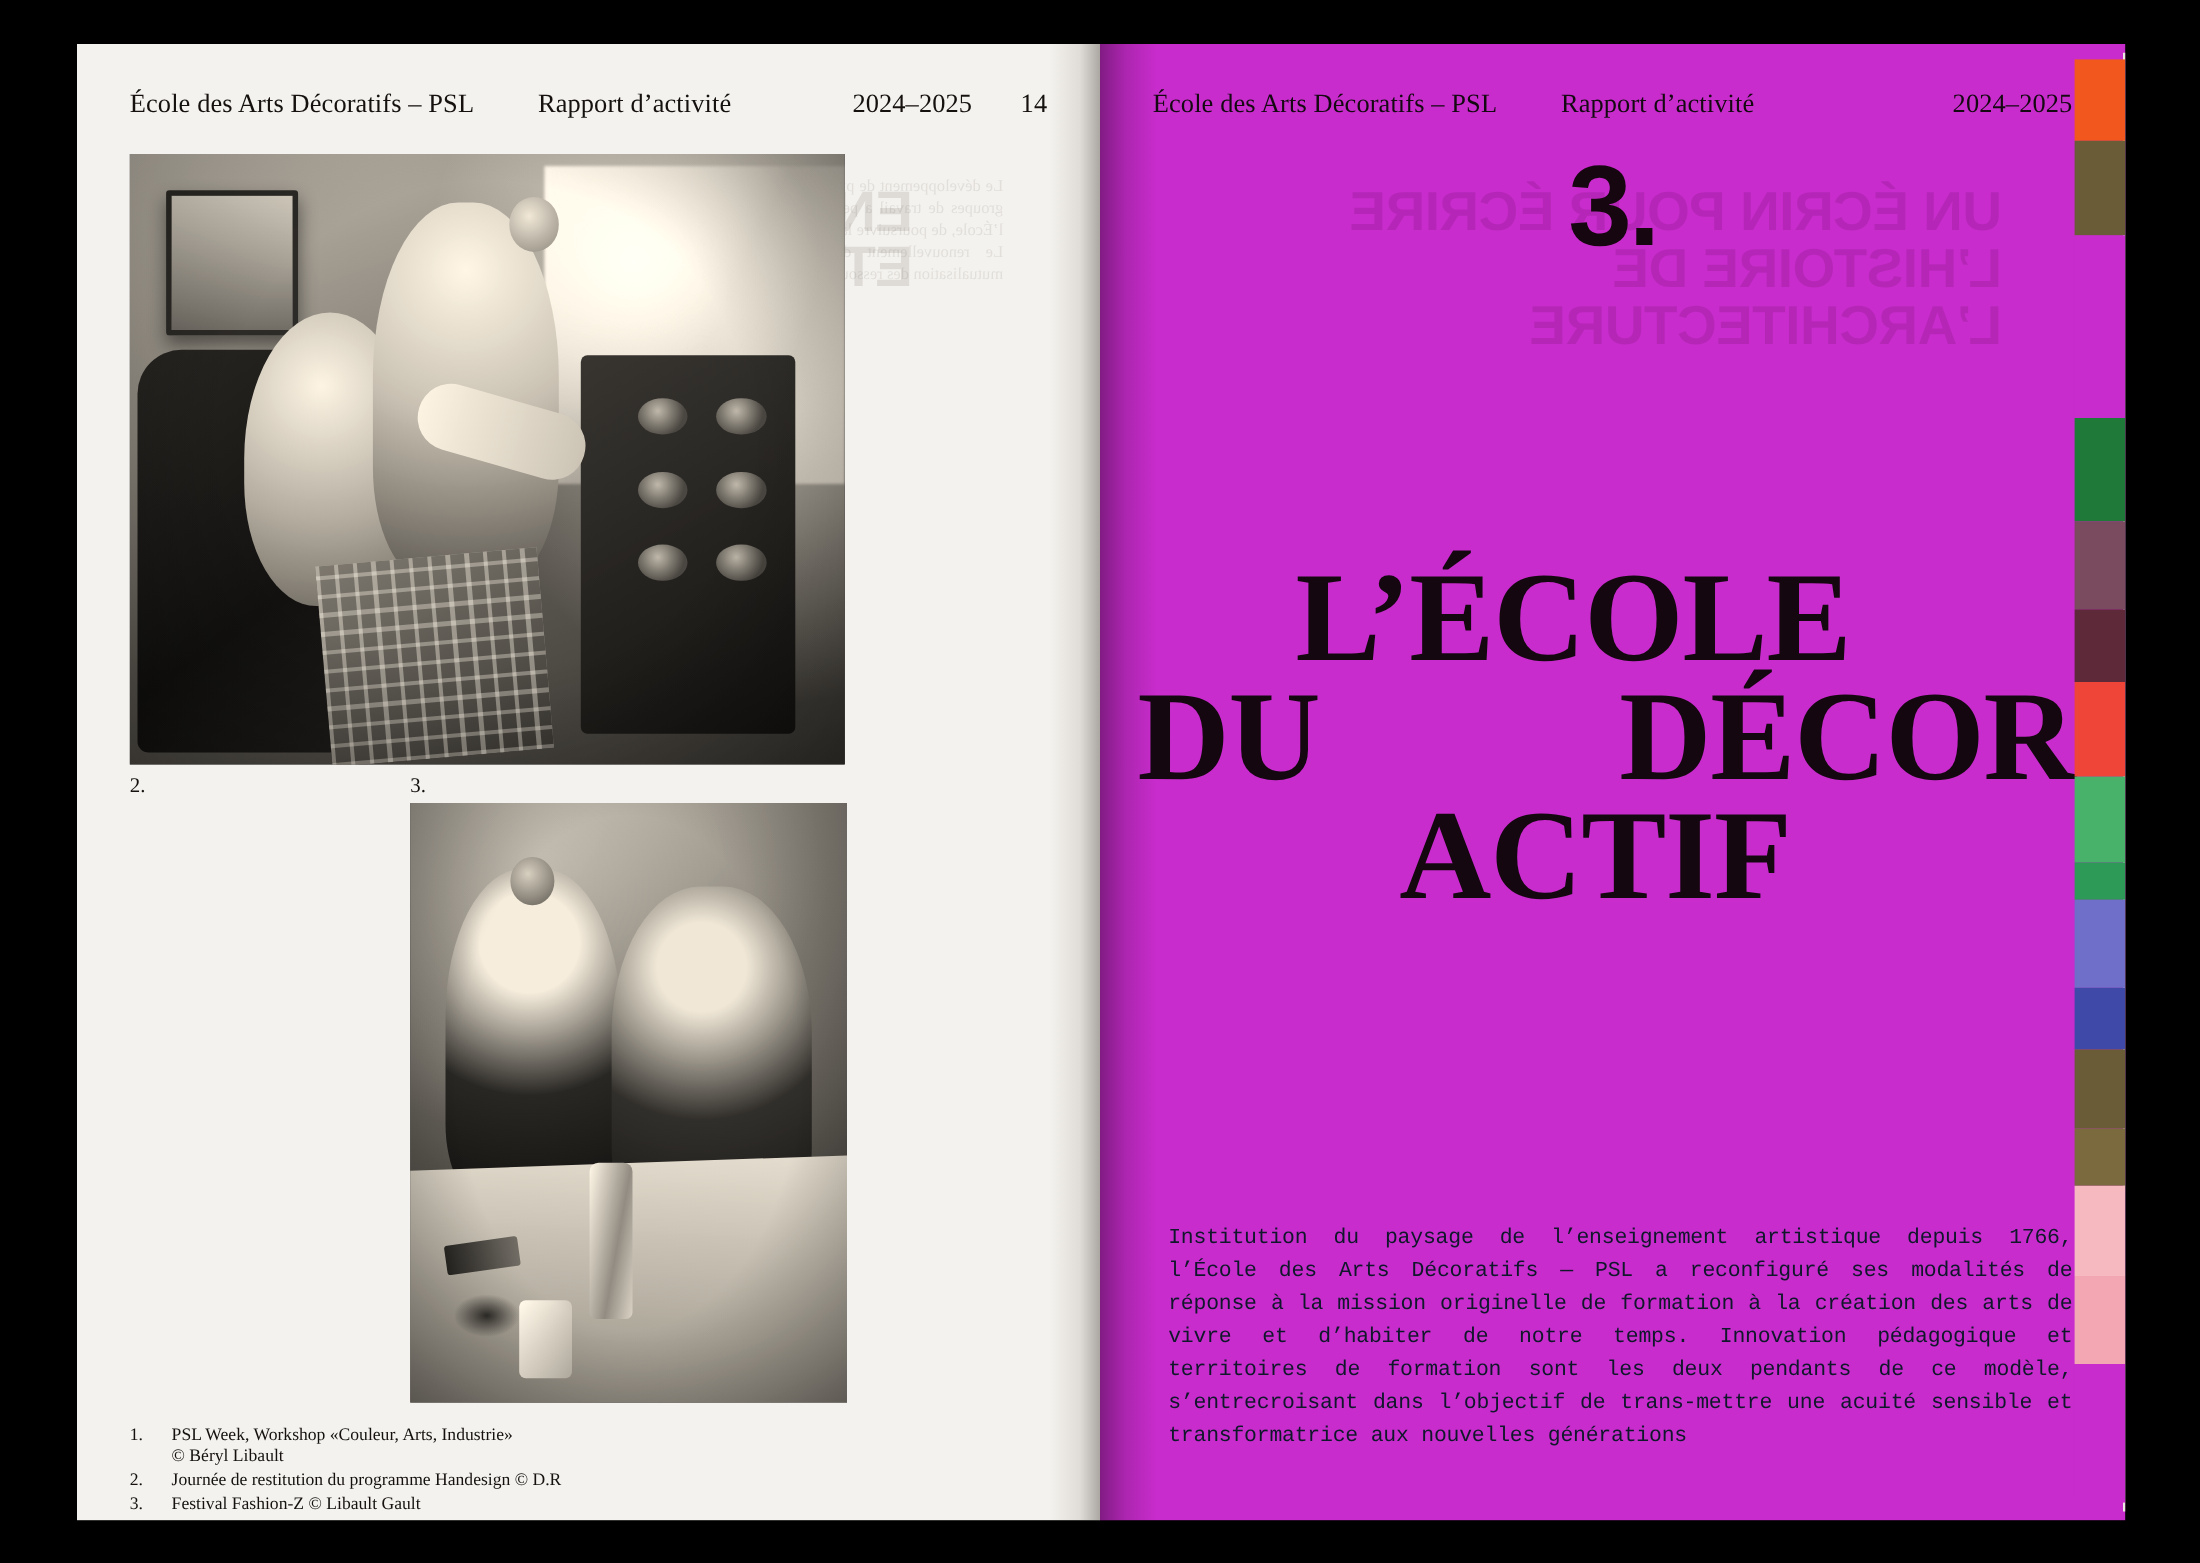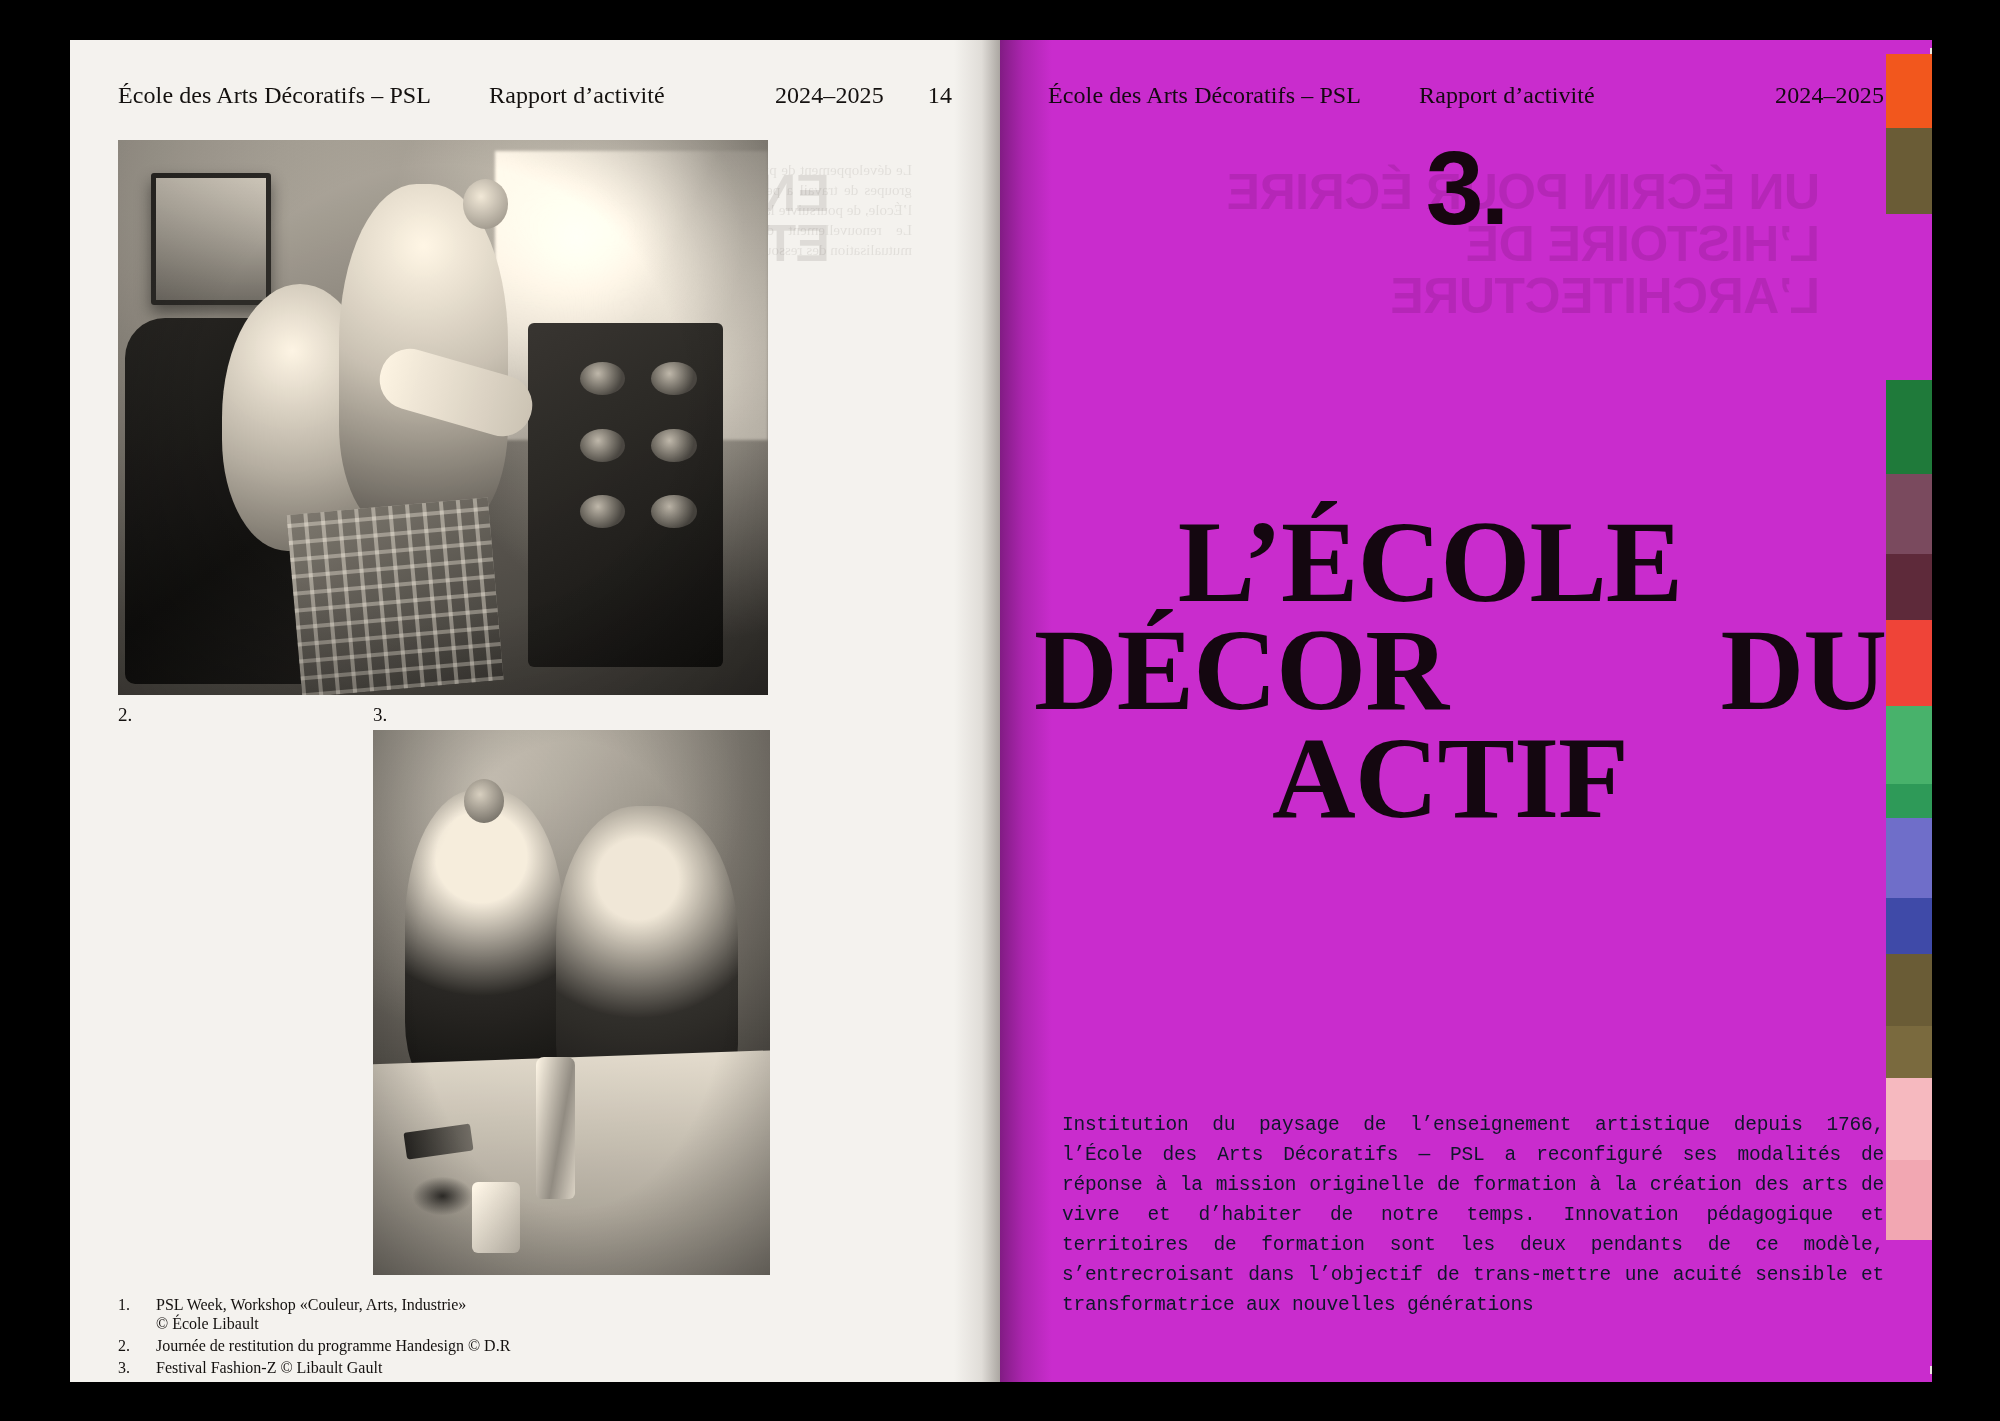--- a/index.html
+++ b/index.html
@@ -437,21 +437,21 @@
         <div class="ph3-scissors"></div>
         <div class="ph3-pile"></div>
         <div class="ph3-vign"></div>
       </div>
 
       <div class="captions">
         <div class="cap-row">
           <span class="cap-n">1.</span>
           <span class="cap-t">
             <span>PSL Week, Workshop «Couleur, Arts, Industrie»</span>
-            <span class="cap-sub">© École Libault</span>
+            <span class="cap-sub">© Béryl Libault</span>
           </span>
         </div>
         <div class="cap-row">
           <span class="cap-n">2.</span>
           <span class="cap-t">Journée de restitution du programme Handesign © D.R</span>
         </div>
         <div class="cap-row">
           <span class="cap-n">3.</span>
           <span class="cap-t">Festival Fashion-Z © Libault Gault</span>
         </div>
@@ -466,22 +466,22 @@
         <span class="rh-school">École des Arts Décoratifs – PSL</span>
         <span class="rh-report">Rapport d’activité</span>
         <span class="rh-year">2024–2025</span>
       </div>
 
       <div class="chapter-num">3.</div>
 
       <div class="chapter-title">
         <div class="ct-l1">L’ÉCOLE</div>
         <div class="ct-l2">
+          <span>DU</span>
           <span>DÉCOR</span>
-          <span>DU</span>
         </div>
         <div class="ct-l3">ACTIF</div>
       </div>
 
       <div class="chapo">
         <span>Institution du paysage de l’enseignement artistique depuis 1766, l’École des Arts Décoratifs — PSL a reconfiguré ses modalités de réponse à la mission originelle de formation à la création des arts de vivre et d’habiter de notre temps. Innovation pédagogique et territoires de formation sont les deux pendants de ce modèle, s’entrecroisant dans l’objectif de trans-mettre une acuité sensible et transformatrice aux nouvelles générations</span>
       </div>
 
       <div class="edge" id="edge-host">
           <div class="edge-strip" style="top: 14px; height: 74px; background: rgb(242, 87, 29);"></div>

